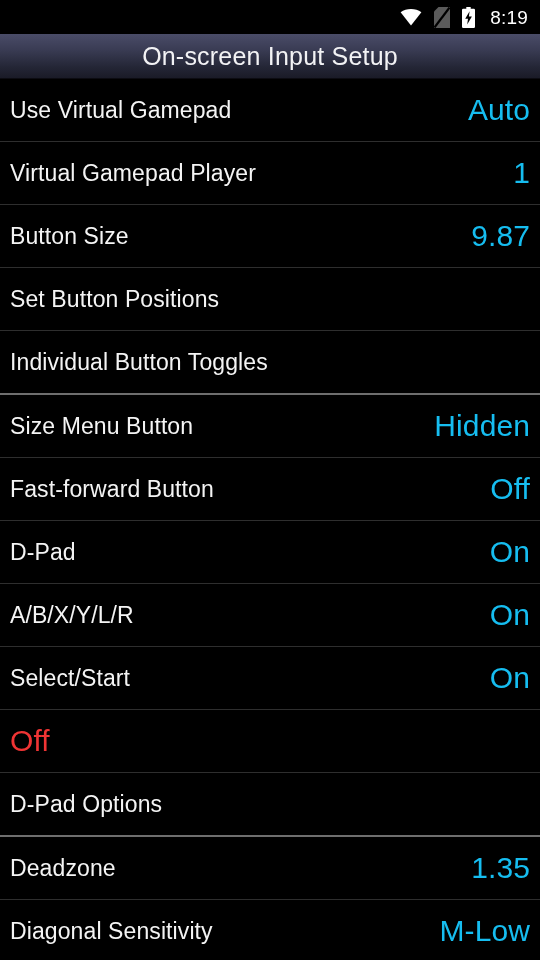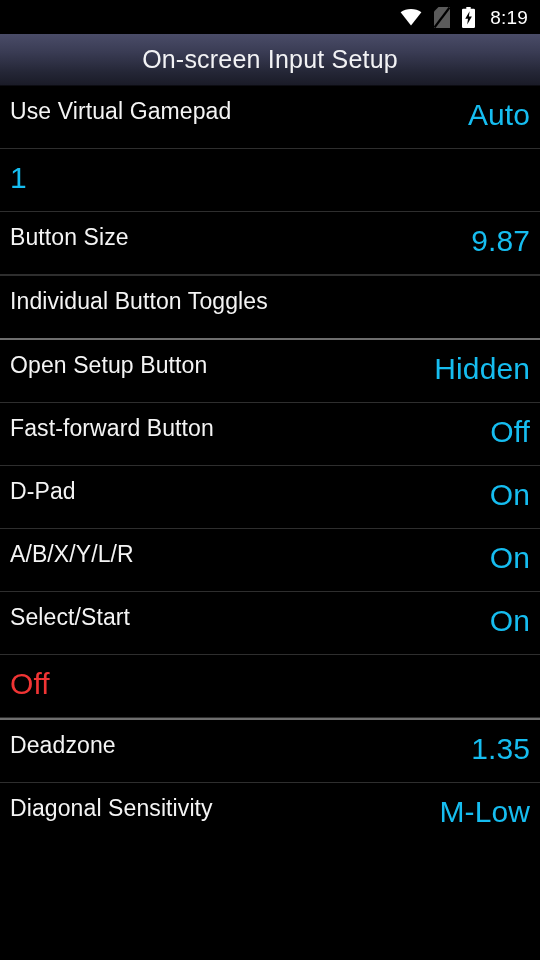--- a/index.html
+++ b/index.html
@@ -18,35 +18,35 @@
     padding-right:12px; gap:12px;
   }
   .sb-icon { display:flex; align-items:center; justify-content:center; }
   .sb-time {
     color:#ffffff; font-size:19px; font-weight:400;
     letter-spacing:0.2px; margin-left:3px; line-height:1;
   }
 
   
   .titlebar {
-    height:52px;
+    height:45px;
     background:linear-gradient(to bottom,#4a4c68 0%,#3a3c54 35%,#242636 75%,#1a1b27 100%);
     display:flex; align-items:center; justify-content:center;
     border-bottom:1px solid #0c0c12;
     position:relative;
   }
   .titlebar-text {
     color:#f2f2f4; font-size:25px; font-weight:400; letter-spacing:0.2px;
   }
 
   
   .list { background:#000; }
   .row {
     height:62px;
-    display:flex; align-items:flex-start; justify-content:space-between;
+    display:flex; align-items:center; justify-content:space-between;
     padding:12px 10px;
     background:#000;
   }
   .row-label {
     color:#f4f4f4; font-size:23px; font-weight:400;
     letter-spacing:0.1px; white-space:nowrap;
   }
   .row-value {
     font-size:30px; font-weight:400; letter-spacing:0.1px;
     white-space:nowrap; text-align:right;
@@ -87,36 +87,41 @@
     <span class="titlebar-text">On-screen Input Setup</span>
   </div>
 
   <div class="list" id="settings-list">
       <div class="row">
         <span class="row-label">Use Virtual Gamepad</span>
         <span class="row-value v-accent">Auto</span>
       </div>
       <div class="divider"></div>
       <div class="row">
+        <span class="row-label">Virtual Gamepad Player</span>
         <span class="row-value v-accent">1</span>
       </div>
       <div class="divider"></div>
       <div class="row">
         <span class="row-label">Button Size</span>
         <span class="row-value v-accent">9.87</span>
       </div>
       <div class="divider"></div>
+      <div class="row">
+        <span class="row-label">Set Button Positions</span>
+        <span class="row-value"></span>
+      </div>
       <div class="divider"></div>
       <div class="row">
         <span class="row-label">Individual Button Toggles</span>
         <span class="row-value"></span>
       </div>
       <div class="divider section"></div>
       <div class="row">
-        <span class="row-label">Open Setup Button</span>
+        <span class="row-label">Size Menu Button</span>
         <span class="row-value v-accent">Hidden</span>
       </div>
       <div class="divider"></div>
       <div class="row">
         <span class="row-label">Fast-forward Button</span>
         <span class="row-value v-accent">Off</span>
       </div>
       <div class="divider"></div>
       <div class="row">
         <span class="row-label">D-Pad</span>
@@ -130,20 +135,24 @@
       <div class="divider"></div>
       <div class="row">
         <span class="row-label">Select/Start</span>
         <span class="row-value v-accent">On</span>
       </div>
       <div class="divider"></div>
       <div class="row">
         <span class="row-value v-danger">Off</span>
       </div>
       <div class="divider"></div>
+      <div class="row">
+        <span class="row-label">D-Pad Options</span>
+        <span class="row-value"></span>
+      </div>
       <div class="divider section"></div>
       <div class="row">
         <span class="row-label">Deadzone</span>
         <span class="row-value v-accent">1.35</span>
       </div>
       <div class="divider"></div>
       <div class="row">
         <span class="row-label">Diagonal Sensitivity</span>
         <span class="row-value v-accent">M-Low</span>
       </div>

